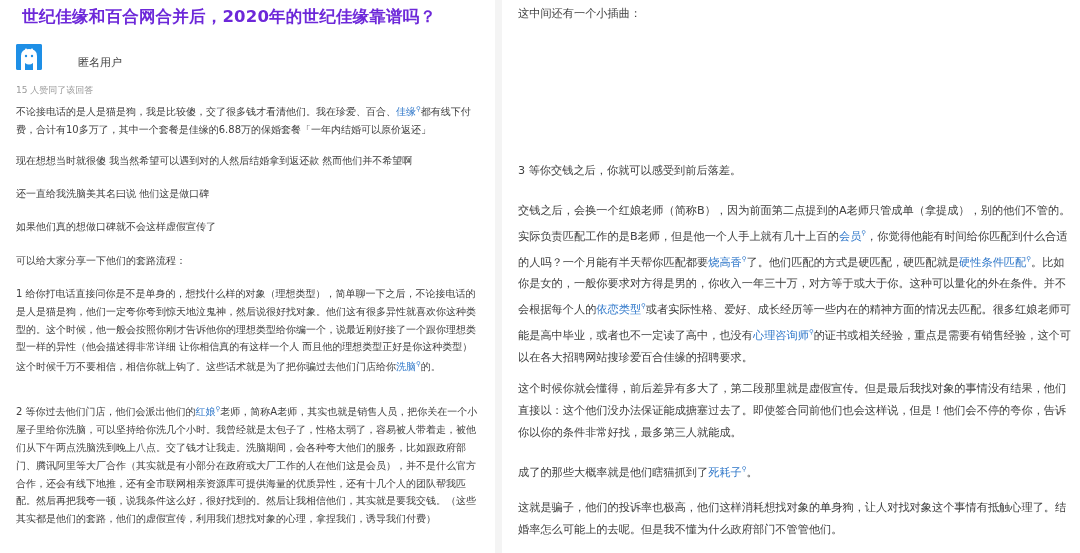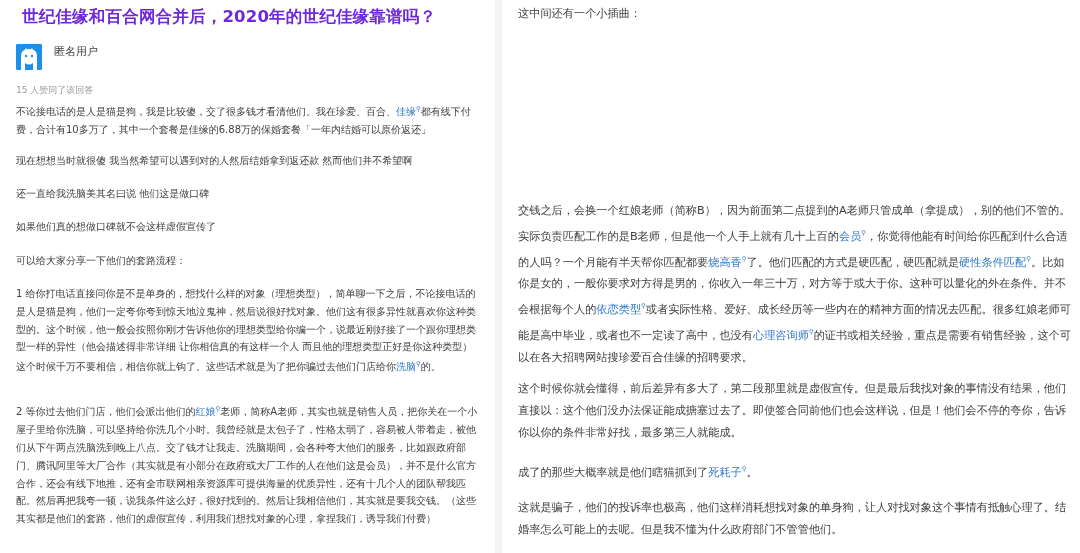--- a/index.html
+++ b/index.html
@@ -11,21 +11,21 @@
     .panel { position: absolute; top: 0; bottom: 0; background: #fff; overflow: hidden; }
     .panel-left { left: 0; width: 493px; }
     .panel-right { left: 504px; width: 576px; }
     .divider { position: absolute; left: 495px; top: 0; bottom: 0; width: 7px; background: #f4f4f4; }
 
     .title {
       position: absolute; left: 22px; top: 6px;
       font-size: 16.5px; font-weight: bold; color: #6d28d9; letter-spacing: 0.2px;
       white-space: nowrap;
     }
-    .author { position: absolute; left: 16px; top: 44px; display: flex; align-items: flex-start; }
+    .author { position: absolute; left: 16px; top: 44px; display: flex; align-items: flex-end; gap: 24px; }
     .avatar { width: 26px; height: 26px; background: #1e8fe6; position: relative; border-radius: 2px; overflow: hidden; }
     .avatar svg { position: absolute; left: 0; top: 0; }
     .author-name { margin-left: 12px; font-size: 11px; color: #444; }
     .likes { position: absolute; left: 16px; top: 84px; font-size: 9px; color: #9a9a9a; }
 
     .p { position: absolute; font-size: 10px; line-height: 17.8px; color: #404040; }
     .panel-left .p { left: 16px; width: 466px; }
     .panel-right .p { left: 14px; width: 556px; font-size: 11.2px; line-height: 22px; }
 
     .link { color: #2f77c9; }
@@ -68,20 +68,21 @@
 
   <div class="p" style="top:401px;">
     <span>2 等你过去他们门店，他们会派出他们的</span><span class="link">红娘</span><span class="sup">⚲</span><span>老师，简称A老师，其实也就是销售人员，把你关在一个小屋子里给你洗脑，可以坚持给你洗几个小时。我曾经就是太包子了，性格太弱了，容易被人带着走，被他们从下午两点洗脑洗到晚上八点。交了钱才让我走。洗脑期间，会各种夸大他们的服务，比如跟政府部门、腾讯阿里等大厂合作（其实就是有小部分在政府或大厂工作的人在他们这是会员），并不是什么官方合作，还会有线下地推，还有全市联网相亲资源库可提供海量的优质异性，还有十几个人的团队帮我匹配。然后再把我夸一顿，说我条件这么好，很好找到的。然后让我相信他们，其实就是要我交钱。（这些其实都是他们的套路，他们的虚假宣传，利用我们想找对象的心理，拿捏我们，诱导我们付费）</span>
   </div>
 </div>
 
 <div class="divider"></div>
 
 <div class="panel panel-right">
   <div class="p" style="top:3px;">这中间还有一个小插曲：</div>
+  <div class="p" style="top:160px;">3 等你交钱之后，你就可以感受到前后落差。</div>
 
   <div class="p" style="top:200px;">
     <span>交钱之后，会换一个红娘老师（简称B），因为前面第二点提到的A老师只管成单（拿提成），别的他们不管的。实际负责匹配工作的是B老师，但是他一个人手上就有几十上百的</span><span class="link">会员</span><span class="sup">⚲</span><span>，你觉得他能有时间给你匹配到什么合适的人吗？一个月能有半天帮你匹配都要</span><span class="link">烧高香</span><span class="sup">⚲</span><span>了。他们匹配的方式是硬匹配，硬匹配就是</span><span class="link">硬性条件匹配</span><span class="sup">⚲</span><span>。比如你是女的，一般你要求对方得是男的，你收入一年三十万，对方等于或大于你。这种可以量化的外在条件。并不会根据每个人的</span><span class="link">依恋类型</span><span class="sup">⚲</span><span>或者实际性格、爱好、成长经历等一些内在的精神方面的情况去匹配。很多红娘老师可能是高中毕业，或者也不一定读了高中，也没有</span><span class="link">心理咨询师</span><span class="sup">⚲</span><span>的证书或相关经验，重点是需要有销售经验，这个可以在各大招聘网站搜珍爱百合佳缘的招聘要求。</span>
   </div>
 
   <div class="p" style="top:378px;">这个时候你就会懂得，前后差异有多大了，第二段那里就是虚假宣传。但是最后我找对象的事情没有结果，他们直接以：这个他们没办法保证能成搪塞过去了。即使签合同前他们也会这样说，但是！他们会不停的夸你，告诉你以你的条件非常好找，最多第三人就能成。</div>
 
   <div class="p" style="top:458px;">
     <span>成了的那些大概率就是他们瞎猫抓到了</span><span class="link">死耗子</span><span class="sup">⚲</span><span>。</span>
   </div>

